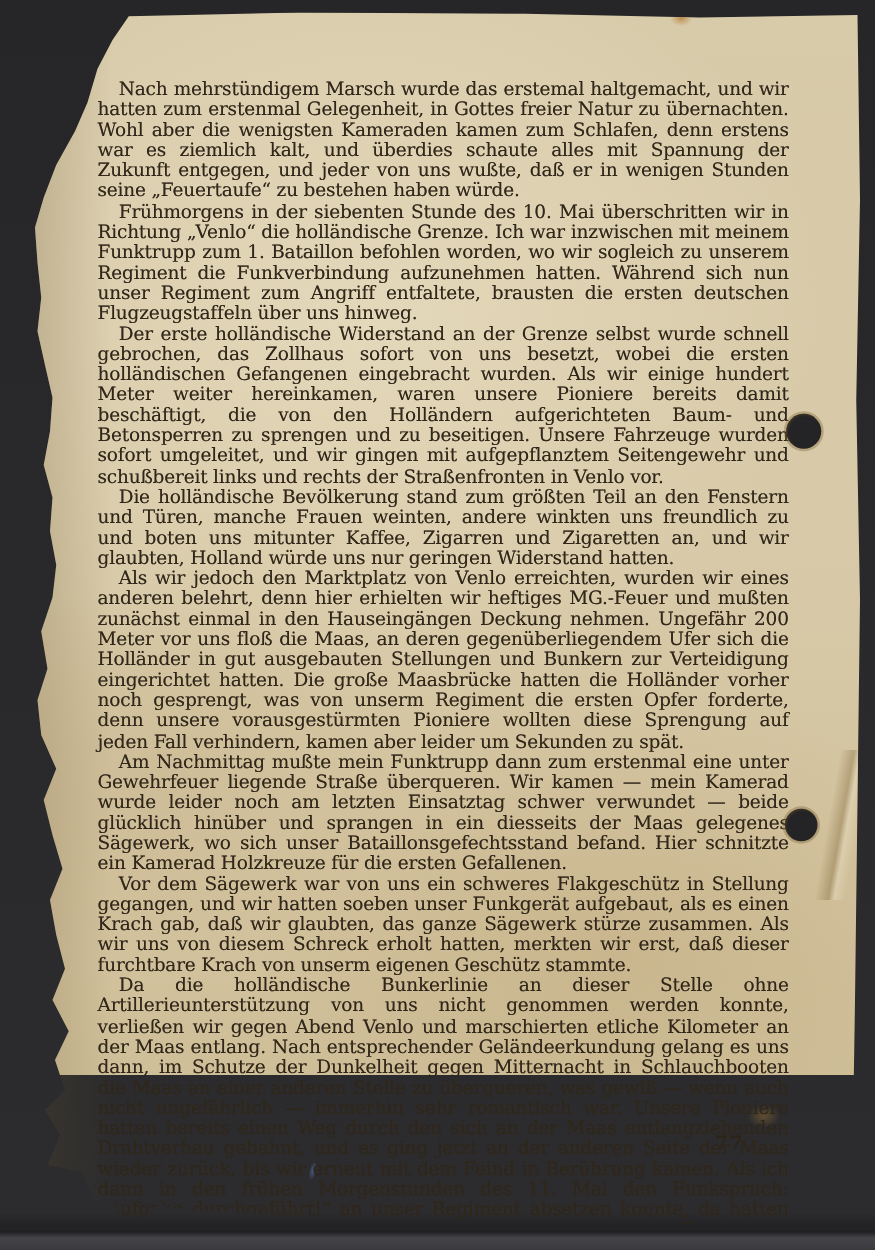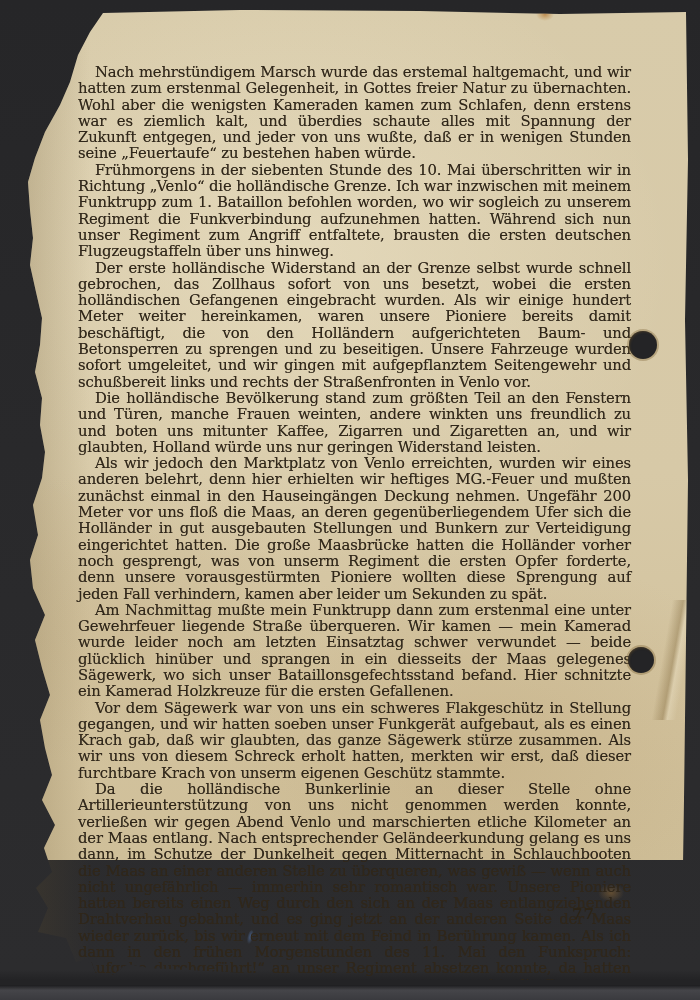--- a/index.html
+++ b/index.html
@@ -127,21 +127,21 @@
     <div class="edge-shade-left"></div>
     <div class="crease-right"></div>
     <div class="rust-stain"></div>
     <div class="rust-stain2"></div>
     <div class="pencil-mark"></div>
 
     <div class="content">
       <p lang="de">Nach mehrstündigem Marsch wurde das erstemal haltgemacht, und wir hatten zum erstenmal Gelegenheit, in Gottes freier Natur zu übernachten. Wohl aber die wenigsten Kameraden kamen zum Schlafen, denn erstens war es ziemlich kalt, und überdies schaute alles mit Spannung der Zukunft entgegen, und jeder von uns wußte, daß er in wenigen Stunden seine „Feuertaufe“ zu bestehen haben würde.</p>
       <p lang="de">Frühmorgens in der siebenten Stunde des 10. Mai überschritten wir in Richtung „Venlo“ die holländische Grenze. Ich war inzwischen mit meinem Funktrupp zum 1. Bataillon befohlen worden, wo wir sogleich zu unserem Regiment die Funkverbindung aufzunehmen hatten. Während sich nun unser Regiment zum Angriff entfaltete, brausten die ersten deutschen Flugzeugstaffeln über uns hinweg.</p>
       <p lang="de">Der erste holländische Widerstand an der Grenze selbst wurde schnell gebrochen, das Zollhaus sofort von uns besetzt, wobei die ersten holländischen Gefangenen eingebracht wurden. Als wir einige hundert Meter weiter hereinkamen, waren unsere Pioniere bereits damit beschäftigt, die von den Holländern aufgerichteten Baum- und Betonsperren zu sprengen und zu beseitigen. Unsere Fahrzeuge wurden sofort umgeleitet, und wir gingen mit aufgepflanztem Seitengewehr und schußbereit links und rechts der Straßenfronten in Venlo vor.</p>
-      <p lang="de">Die holländische Bevölkerung stand zum größten Teil an den Fenstern und Türen, manche Frauen weinten, andere winkten uns freundlich zu und boten uns mitunter Kaffee, Zigarren und Zigaretten an, und wir glaubten, Holland würde uns nur geringen Widerstand leisten.</p>
+      <p lang="de">Die holländische Bevölkerung stand zum größten Teil an den Fenstern und Türen, manche Frauen weinten, andere winkten uns freundlich zu und boten uns mitunter Kaffee, Zigarren und Zigaretten an, und wir glaubten, Holland würde uns nur geringen Widerstand hatten.</p>
       <p lang="de">Als wir jedoch den Marktplatz von Venlo erreichten, wurden wir eines anderen belehrt, denn hier erhielten wir heftiges MG.-Feuer und mußten zunächst einmal in den Hauseingängen Deckung nehmen. Ungefähr 200 Meter vor uns floß die Maas, an deren gegenüberliegendem Ufer sich die Holländer in gut ausgebauten Stellungen und Bunkern zur Verteidigung eingerichtet hatten. Die große Maasbrücke hatten die Holländer vorher noch gesprengt, was von unserm Regiment die ersten Opfer forderte, denn unsere vorausgestürmten Pioniere wollten diese Sprengung auf jeden Fall verhindern, kamen aber leider um Sekunden zu spät.</p>
       <p lang="de">Am Nachmittag mußte mein Funktrupp dann zum erstenmal eine unter Gewehrfeuer liegende Straße überqueren. Wir kamen — mein Kamerad wurde leider noch am letzten Einsatztag schwer verwundet — beide glücklich hinüber und sprangen in ein diesseits der Maas gelegenes Sägewerk, wo sich unser Bataillonsgefechtsstand befand. Hier schnitzte ein Kamerad Holzkreuze für die ersten Gefallenen.</p>
       <p lang="de">Vor dem Sägewerk war von uns ein schweres Flakgeschütz in Stellung gegangen, und wir hatten soeben unser Funkgerät aufgebaut, als es einen Krach gab, daß wir glaubten, das ganze Sägewerk stürze zusammen. Als wir uns von diesem Schreck erholt hatten, merkten wir erst, daß dieser furchtbare Krach von unserm eigenen Geschütz stammte.</p>
       <p lang="de">Da die holländische Bunkerlinie an dieser Stelle ohne Artillerieunterstützung von uns nicht genommen werden konnte, verließen wir gegen Abend Venlo und marschierten etliche Kilometer an der Maas entlang. Nach entsprechender Geländeerkundung gelang es uns dann, im Schutze der Dunkelheit gegen Mitternacht in Schlauchbooten die Maas an einer anderen Stelle zu überqueren, was gewiß — wenn auch nicht ungefährlich — immerhin sehr romantisch war. Unsere Pioniere hatten bereits einen Weg durch den sich an der Maas entlangziehenden Drahtverhau gebahnt, und es ging jetzt an der anderen Seite der Maas wieder zurück, bis wir erneut mit dem Feind in Berührung kamen. Als ich dann in den frühen Morgenstunden des 11. Mai den Funkspruch: „Aufgabe durchgeführt!“ an unser Regiment absetzen konnte, da hatten wir weit über hundert holländische Gefangene gemacht; die Bunkerlinie von Venlo war in unserm Besitz und die dahinter gelegene holländische Kaserne von uns besetzt worden.</p>
 
     </div>
 
     <div class="pagenum">77</div>
   </div>
 

